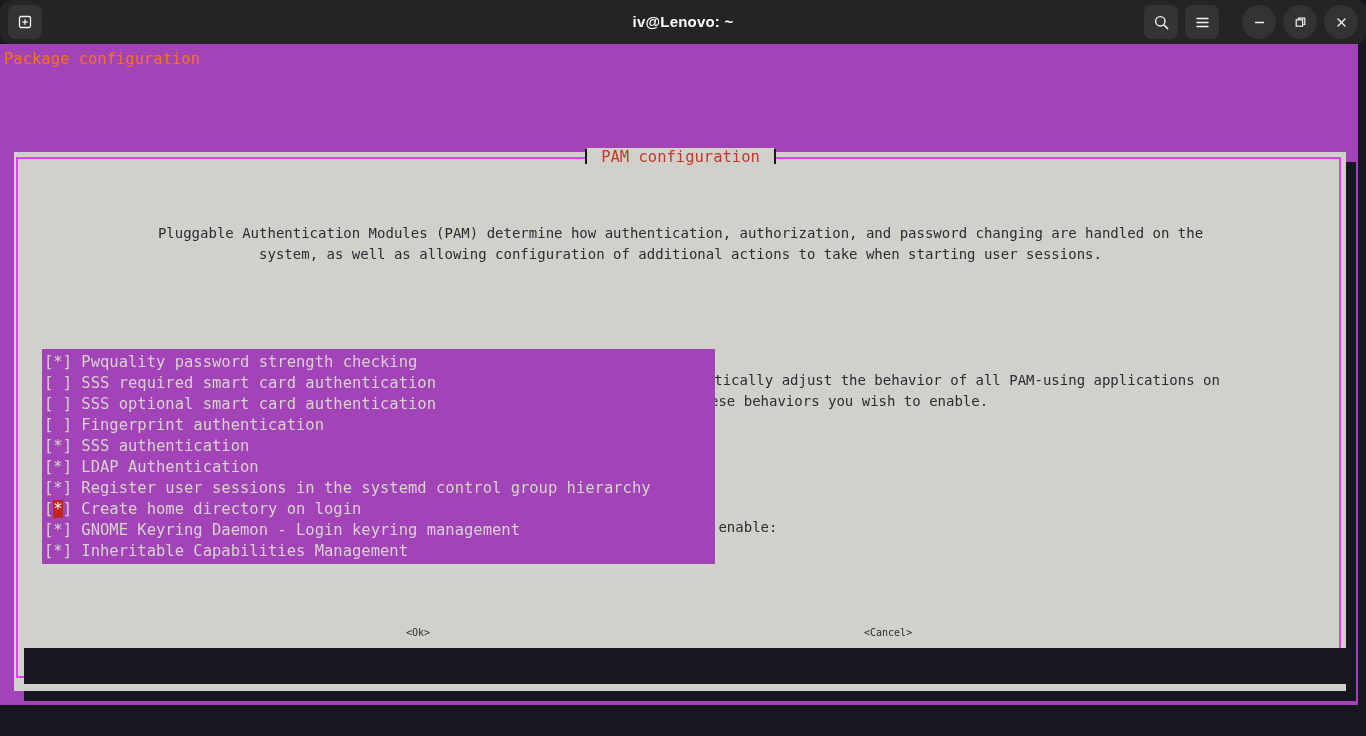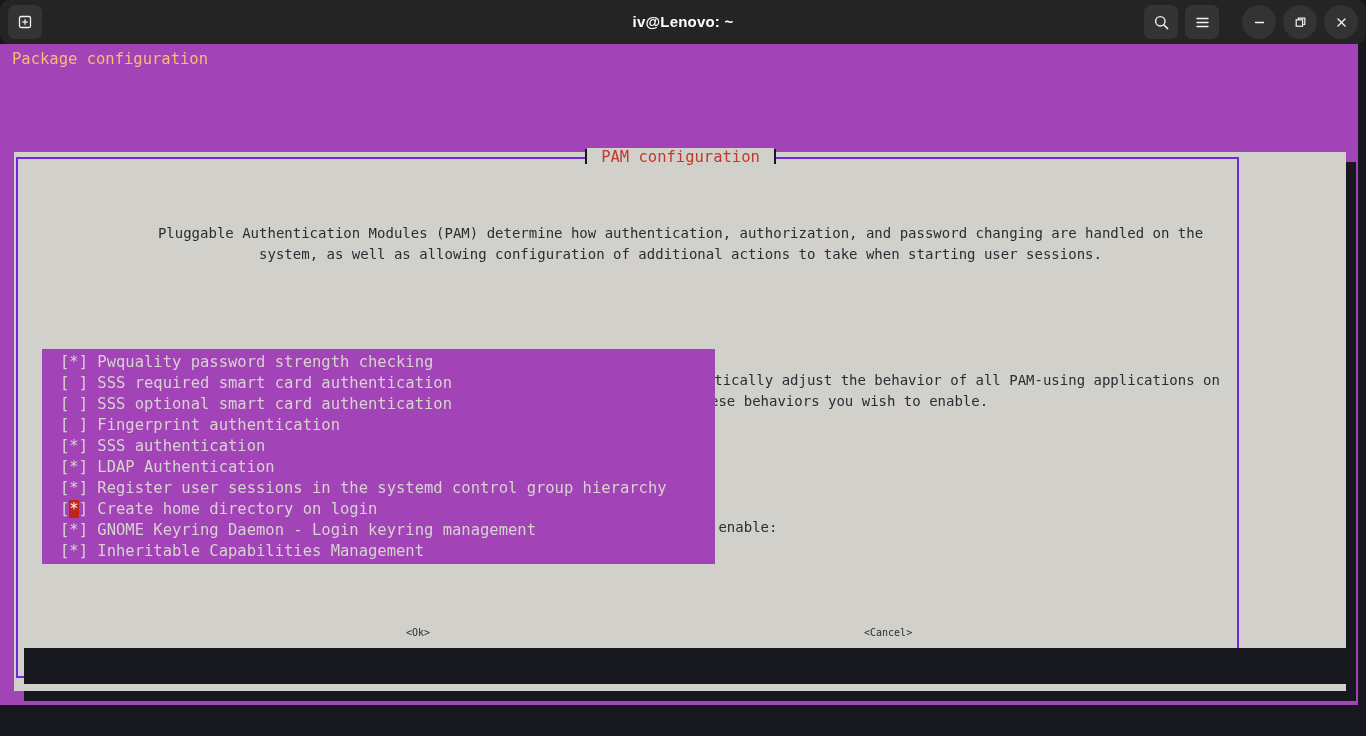--- a/index.html
+++ b/index.html
@@ -69,23 +69,23 @@
   }
   
   #whiptail-bg {
     position: absolute;
     left: 0; top: 0;
     width: 1358px; height: 661px;
     background: #a343b8;
   }
   #pkg-header {
     position: absolute;
-    left: 12px; top: 4px;
+    left: 4px; top: 4px;
     width: 1085px; height: 22px;
-    color: #fdba74;
+    color: #f97316;
     font-size: 15.5px;
     line-height: 22px;
     letter-spacing: 0px;
     white-space: pre;
   }
 
   
   #dialog-shadow {
     position: absolute;
     left: 24px; top: 118px;
@@ -97,22 +97,22 @@
   #dialog {
     position: absolute;
     left: 14px; top: 108px;
     width: 1332px; height: 539px;
     background: #d2d0cb;
   }
   
   #dialog-inner {
     position: absolute;
     left: 2px; top: 5px;
-    width: 1223px; height: 521px;
-    border: 2px solid #6d28d9;
+    width: 1325px; height: 521px;
+    border: 2px solid #d946ef;
     background: #d2d0cb;
   }
   
   #dlg-title-wrap {
     position: absolute;
     left: 0; top: -3px;
     width: 1325px;
     display: flex;
     justify-content: center;
     align-items: center;
@@ -153,21 +153,21 @@
     left: 24px; top: 190px;
     width: 673px;
     background: #a343b8;
     padding: 3px 0 2px 0;
   }
   .list-item {
     color: #d6d3ce;
     font-size: 15.5px;
     line-height: 21px;
     white-space: pre;
-    padding-left: 18px;
+    padding-left: 2px;
     cursor: pointer;
   }
   .list-item .mark-open,
   .list-item .mark-close,
   .list-item .label { }
   .list-item .mark-state { }
   .list-item.cursor .mark-state {
     background: #c0241c;
     color: #ffffff;
   }

